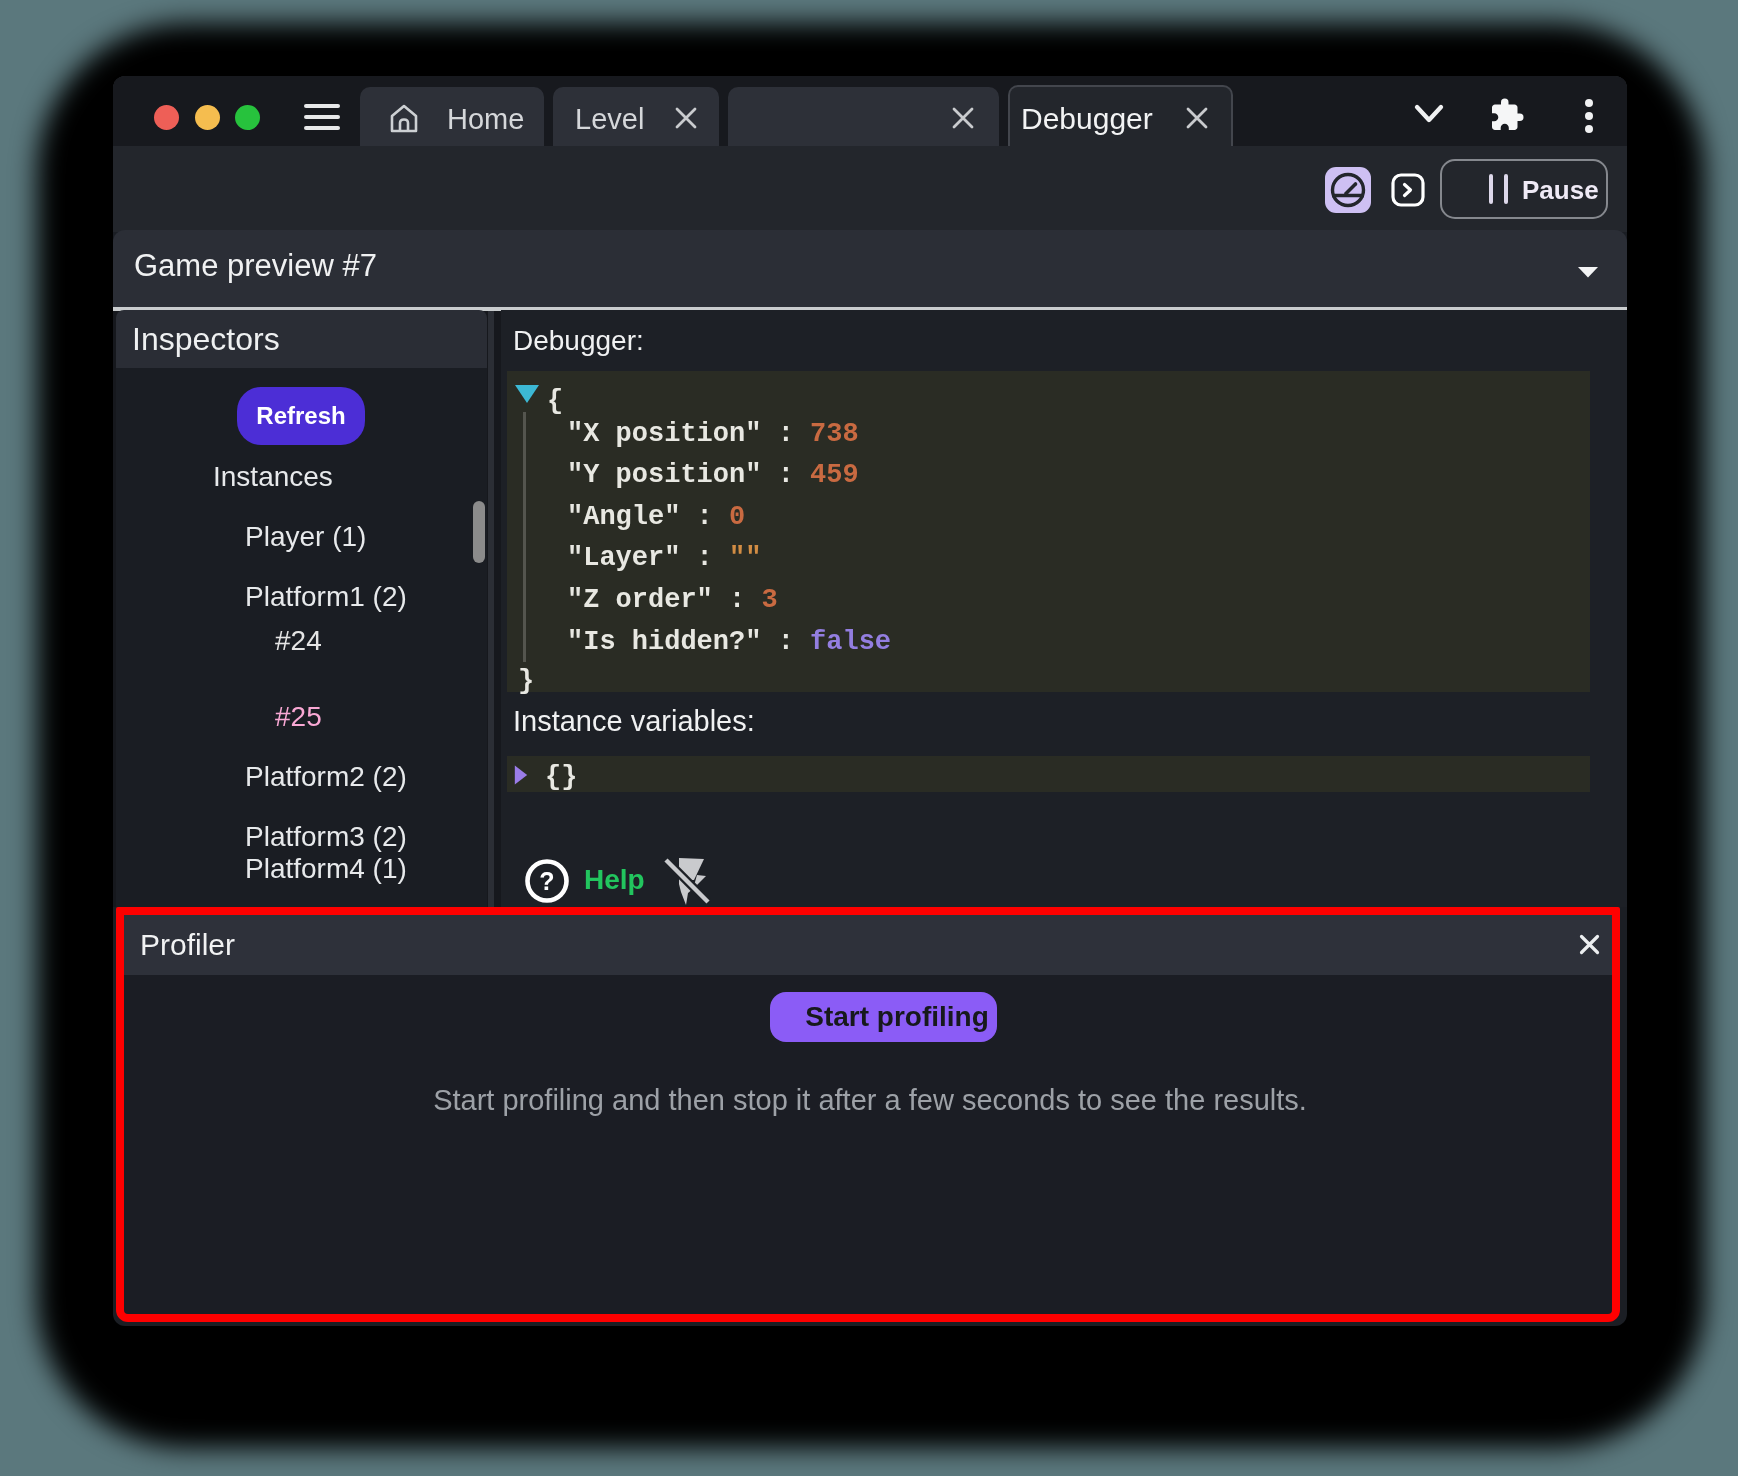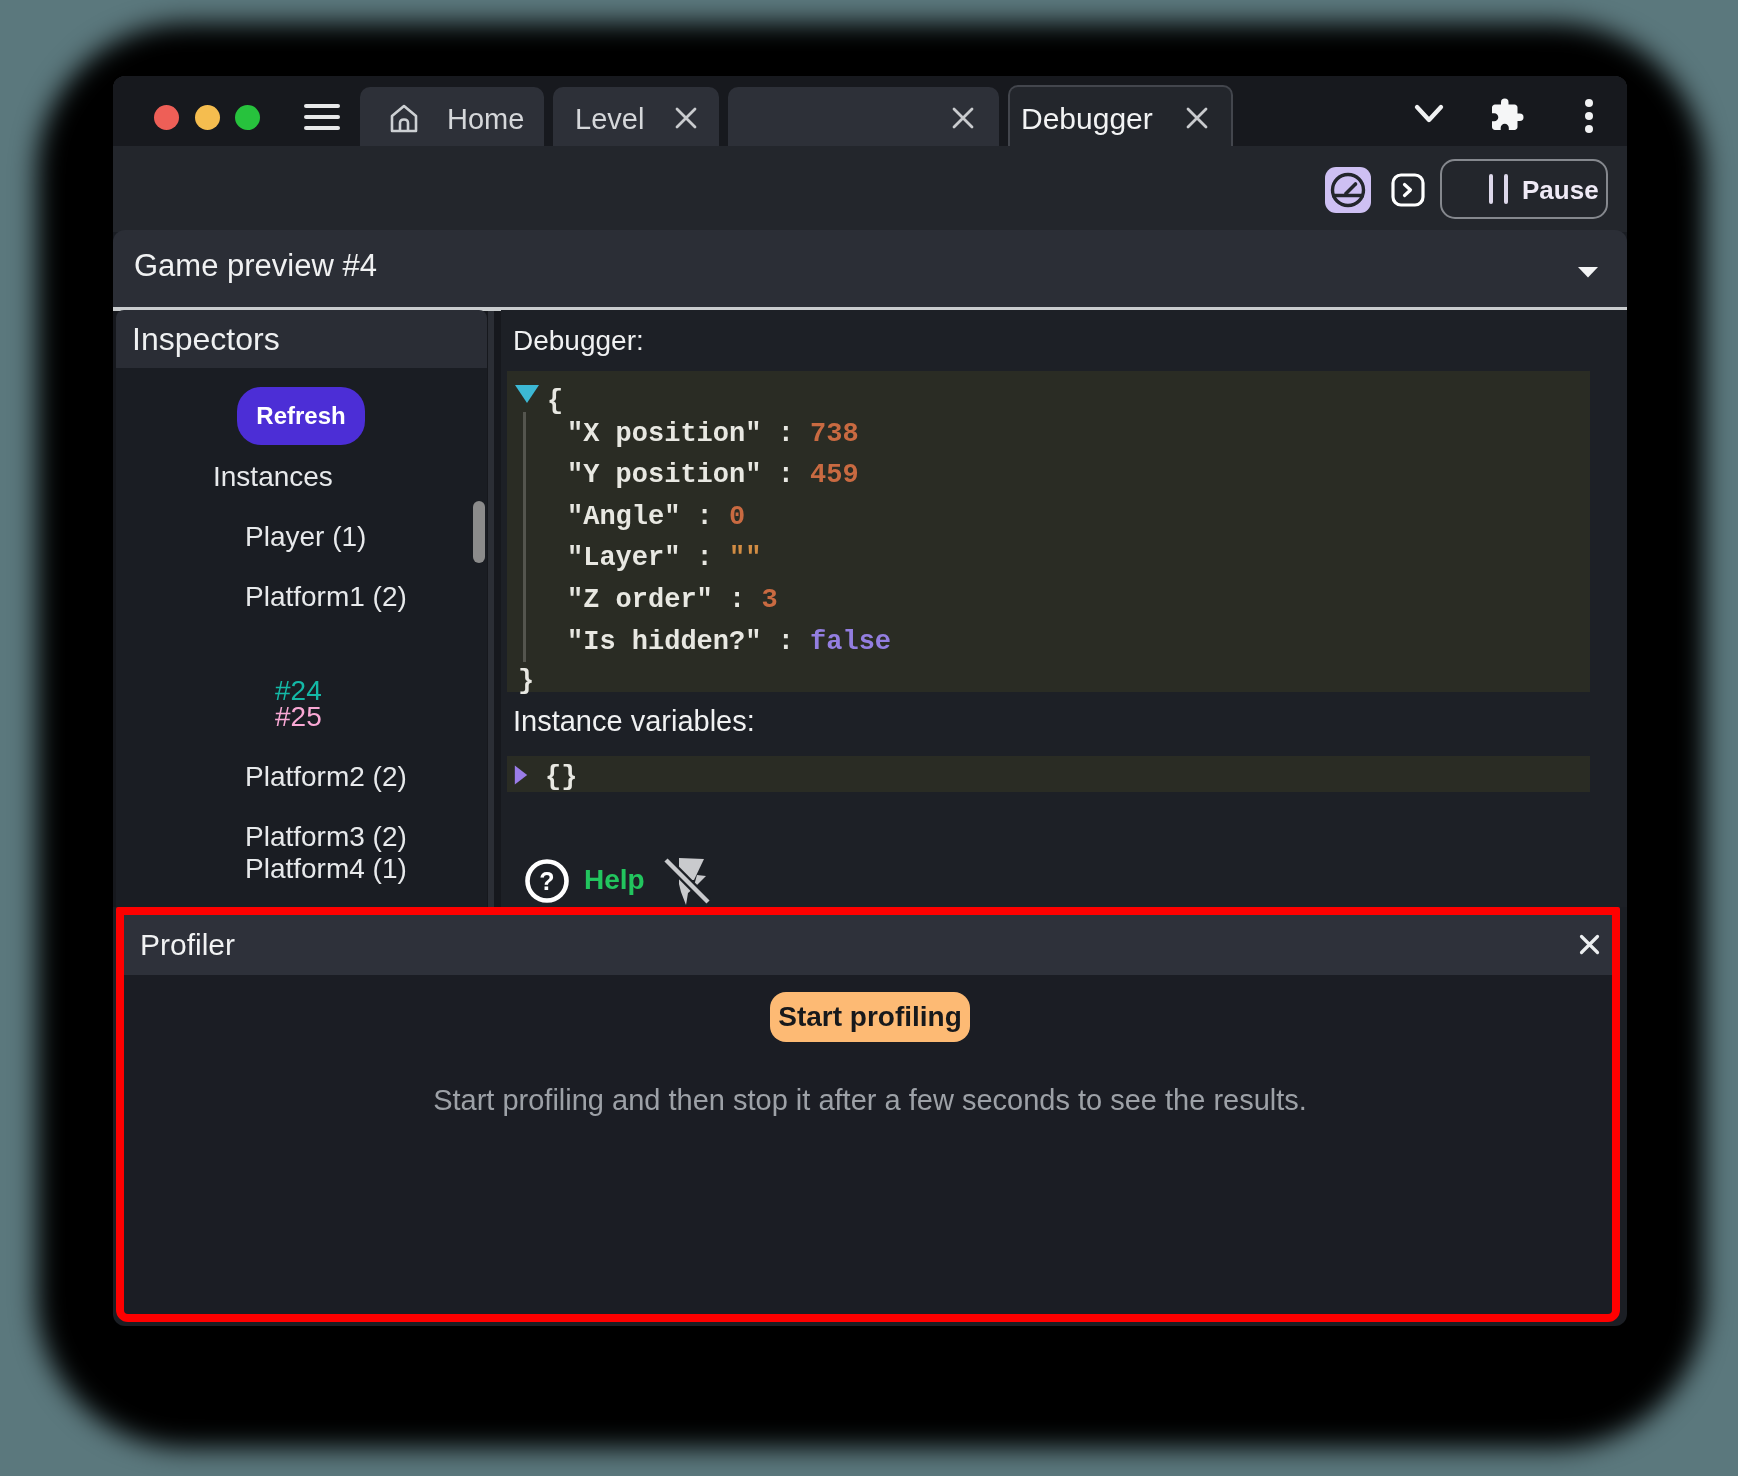--- a/index.html
+++ b/index.html
@@ -69,36 +69,36 @@
   <svg class="abs" style="left:1278px;top:97px;" width="34" height="34" viewBox="0 0 34 34">
     <rect x="2" y="2" width="30" height="30" rx="8" fill="none" stroke="#ffffff" stroke-width="3.2"></rect>
     <path d="M13.5 11.5 L19.5 17 L13.5 22.5" fill="none" stroke="#ffffff" stroke-width="3.2" stroke-linecap="round" stroke-linejoin="round"></path>
   </svg>
   <div class="abs" style="left:1327px;top:83px;width:168px;height:60px;border:2px solid #85888e;border-radius:15px;box-sizing:border-box;"></div>
   <div class="abs" style="left:1376px;top:98px;width:4px;height:30px;background:#ddd8ea;border-radius:2px;"></div>
   <div class="abs" style="left:1391px;top:98px;width:4px;height:30px;background:#ddd8ea;border-radius:2px;"></div>
   <div class="abs" style="left:1409px;top:86px;width:80px;height:56px;line-height:56px;font-size:26px;font-weight:bold;color:#efeaf6;">Pause</div>
 
   <div class="abs" style="left:0;top:154px;width:1514px;height:77px;background:#2b2e36;border-radius:12px 12px 0 0;"></div>
-  <div class="abs" style="left:21px;top:160px;width:400px;height:60px;line-height:60px;font-size:31px;color:#f0f1f2;">Game preview #4</div>
+  <div class="abs" style="left:21px;top:160px;width:400px;height:60px;line-height:60px;font-size:31px;color:#f0f1f2;">Game preview #7</div>
   <svg class="abs" style="left:1464px;top:190px;" width="22" height="12" viewBox="0 0 22 12">
     <path d="M1 1 L21 1 L11 11.5 Z" fill="#f3f4f5"></path>
   </svg>
   <div class="abs" style="left:0;top:231px;width:1514px;height:4px;background:#c9ccce;"></div>
 
   <div class="abs" style="left:0;top:235px;width:1514px;height:596px;background:#16181d;"></div>
 
   <div class="abs" style="left:3px;top:234px;width:371px;height:58px;background:#2a2d35;border-radius:8px 8px 0 0;"></div>
   <div class="abs" style="left:19px;top:235px;width:300px;height:56px;line-height:56px;font-size:32px;color:#eef0f1;">Inspectors</div>
   <div class="abs" style="left:3px;top:292px;width:371px;height:539px;background:#1a1d23;"></div>
   <div class="abs" style="left:124px;top:311px;width:128px;height:58px;line-height:58px;text-align:center;border-radius:24px;background:#4c2ed6;font-size:24px;font-weight:bold;color:#ffffff;">Refresh</div>
   <div class="abs" style="left:100px;top:386px;width:260px;height:30px;line-height:30px;font-size:28px;color:#e7e9eb;">Instances</div>
   <div class="abs" style="left:132px;top:446px;width:260px;height:30px;line-height:30px;font-size:28px;color:#e7e9eb;">Player (1)</div>
   <div class="abs" style="left:132px;top:506px;width:260px;height:30px;line-height:30px;font-size:28px;color:#e7e9eb;">Platform1 (2)</div>
-  <div class="abs" style="left:162px;top:600px;width:260px;height:30px;line-height:30px;font-size:28px;color:#14b8a6;">#24</div>
+  <div class="abs" style="left:162px;top:550px;width:260px;height:30px;line-height:30px;font-size:28px;color:#e5e5e5;">#24</div>
   <div class="abs" style="left:162px;top:626px;width:260px;height:30px;line-height:30px;font-size:28px;color:#f9a8d4;">#25</div>
   <div class="abs" style="left:132px;top:686px;width:260px;height:30px;line-height:30px;font-size:28px;color:#e7e9eb;">Platform2 (2)</div>
   <div class="abs" style="left:132px;top:746px;width:260px;height:30px;line-height:30px;font-size:28px;color:#e7e9eb;">Platform3 (2)</div>
   <div class="abs" style="left:132px;top:778px;width:260px;height:30px;line-height:30px;font-size:28px;color:#e7e9eb;">Platform4 (1)</div>
   <div class="abs" style="left:360px;top:425px;width:12px;height:62px;border-radius:6px;background:#8b8b8b;"></div>
   <div class="abs" style="left:375px;top:235px;width:6px;height:596px;background:#2b2e35;"></div>
 
   <div class="abs" style="left:388px;top:234px;width:1126px;height:597px;background:#1d2026;"></div>
   <div class="abs" style="left:400px;top:237px;width:300px;height:56px;line-height:56px;font-size:28px;color:#f0f1f2;">Debugger:</div>
 
@@ -135,15 +135,15 @@
     <line x1="2" y1="6" x2="46" y2="50" stroke="#1d2026" stroke-width="9"></line>
     <line x1="3" y1="7" x2="45" y2="49" stroke="#c9cacd" stroke-width="4.5"></line>
   </svg>
 
   <div class="abs" style="left:3px;top:831px;width:1504px;height:415px;border:8px solid #fe0000;border-radius:2px 2px 12px 12px;box-sizing:border-box;background:#1b1d24;"></div>
   <div class="abs" style="left:11px;top:839px;width:1488px;height:60px;background:#2e313a;"></div>
   <div class="abs" style="left:20px;top:841px;width:300px;height:56px;line-height:56px;font-size:30px;color:#f1f2f3;margin-left:7px;">Profiler</div>
   <svg class="abs" style="left:1466px;top:858px;" width="21" height="21" viewBox="0 0 21 21">
     <path d="M2.5 2.5 L18.5 18.5 M18.5 2.5 L2.5 18.5" stroke="#eceef0" stroke-width="3.2" stroke-linecap="round"></path>
   </svg>
-  <div class="abs" style="left:657px;top:916px;width:200px;height:50px;line-height:50px;text-align:center;border-radius:16px;background:#fdba74;font-size:28px;font-weight:bold;color:#17191c;">Start profiling</div>
+  <div class="abs" style="left:657px;top:916px;width:200px;height:50px;line-height:50px;text-align:center;border-radius:16px;background:#8b5cf6;font-size:28px;font-weight:bold;color:#17191c;padding-left:27px;">Start profiling</div>
   <div class="abs" style="left:0px;top:1008px;width:1514px;height:32px;line-height:32px;text-align:center;font-size:29px;color:#9da1a7;">Start profiling and then stop it after a few seconds to see the results.</div>
 </div>
 
 </body></html>

